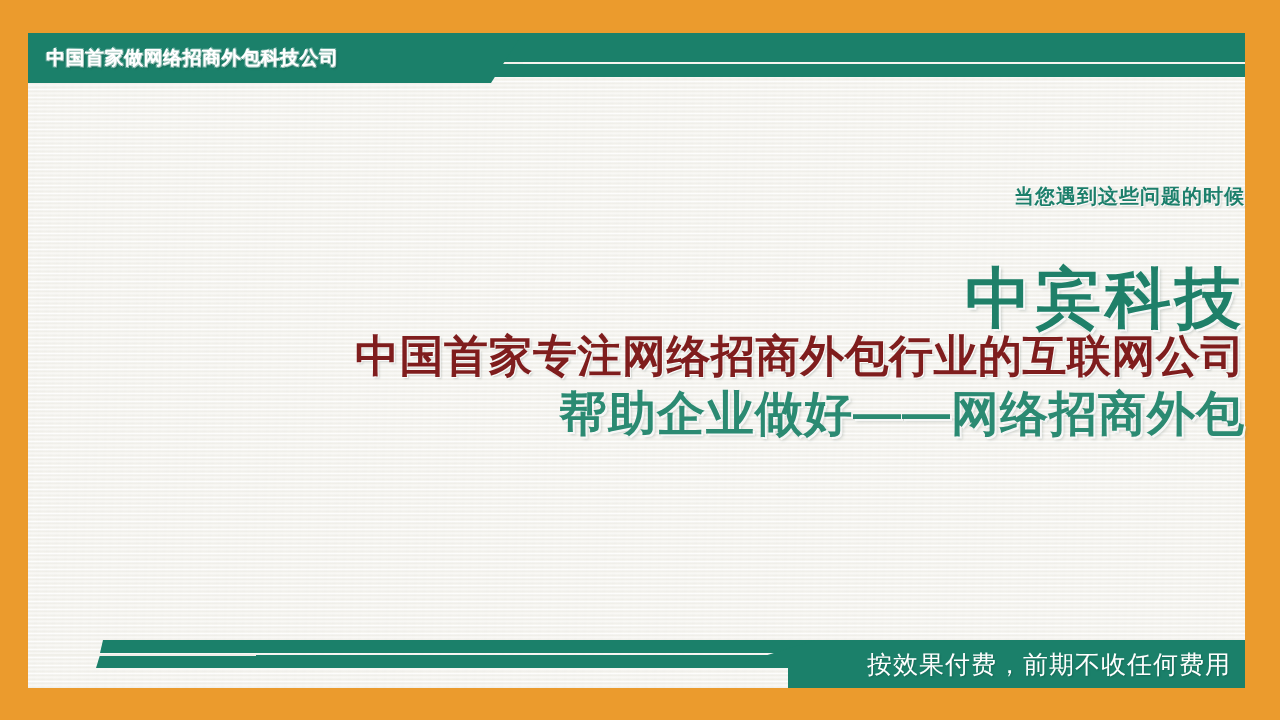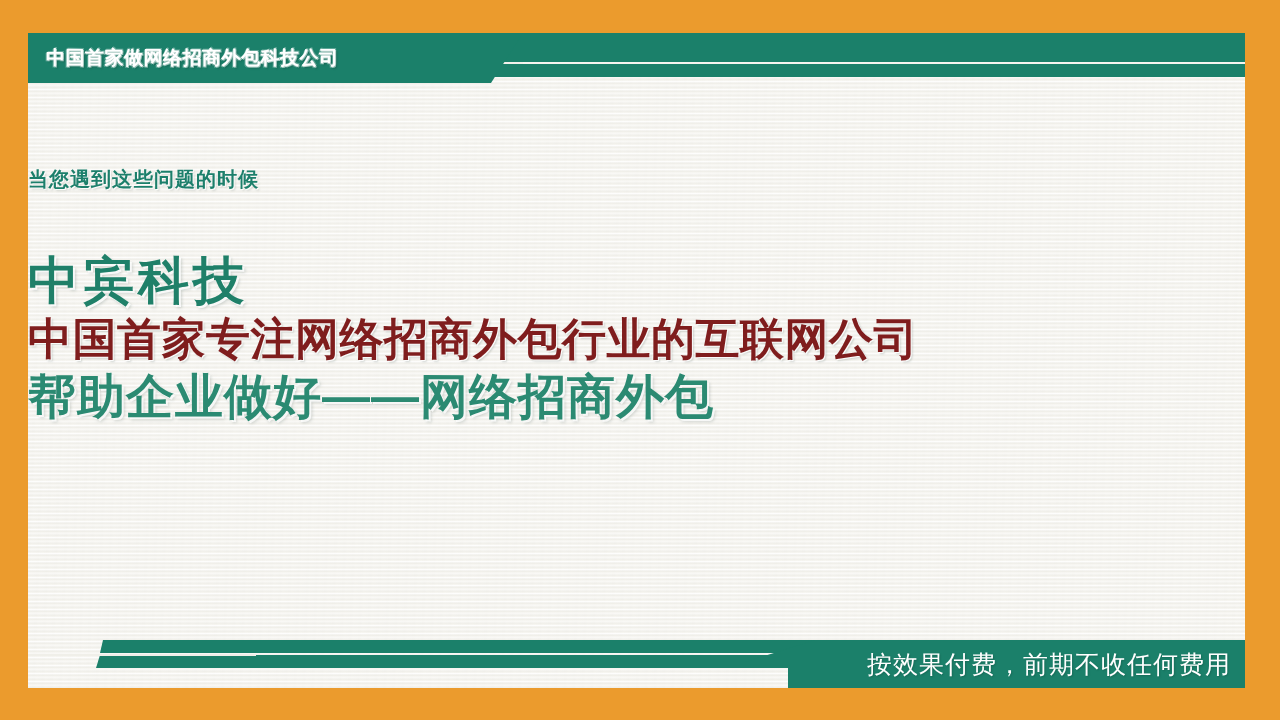--- a/index.html
+++ b/index.html
@@ -73,44 +73,44 @@
       1px 1px 0 rgba(255,255,255,0.55),
      -1px 1px 0 rgba(255,255,255,0.30),
       1px -1px 0 rgba(255,255,255,0.30),
       2px 2px 2px rgba(0,0,0,0.18);
   }
 
   
   .content {
     position: absolute;
     left: 28px;
-    top: 83px;
+    top: 100px;
     width: 1217px;
     height: 520px;
-    text-align: left;
+    text-align: right;
   }
 
   .eyebrow {
     position: absolute;
     left: 0;
     top: 83px;
     width: 100%;
     font-size: 20px;
     font-weight: bold;
     color: #1c7f6b;
     letter-spacing: 1px;
     text-shadow: 1px 1px 0 rgba(255,255,255,0.9), 2px 2px 2px rgba(120,130,125,0.25);
   }
 
   .brand {
     position: absolute;
     left: 0;
     top: 162px;
     width: 100%;
-    font-size: 51px;
+    font-size: 66px;
     font-weight: bold;
     color: #1f8069;
     letter-spacing: 4px;
     line-height: 72px;
     text-shadow: 2px 2px 0 rgba(255,255,255,0.85), 3px 3px 3px rgba(110,125,120,0.3);
   }
 
   .tagline {
     position: absolute;
     left: 0;

